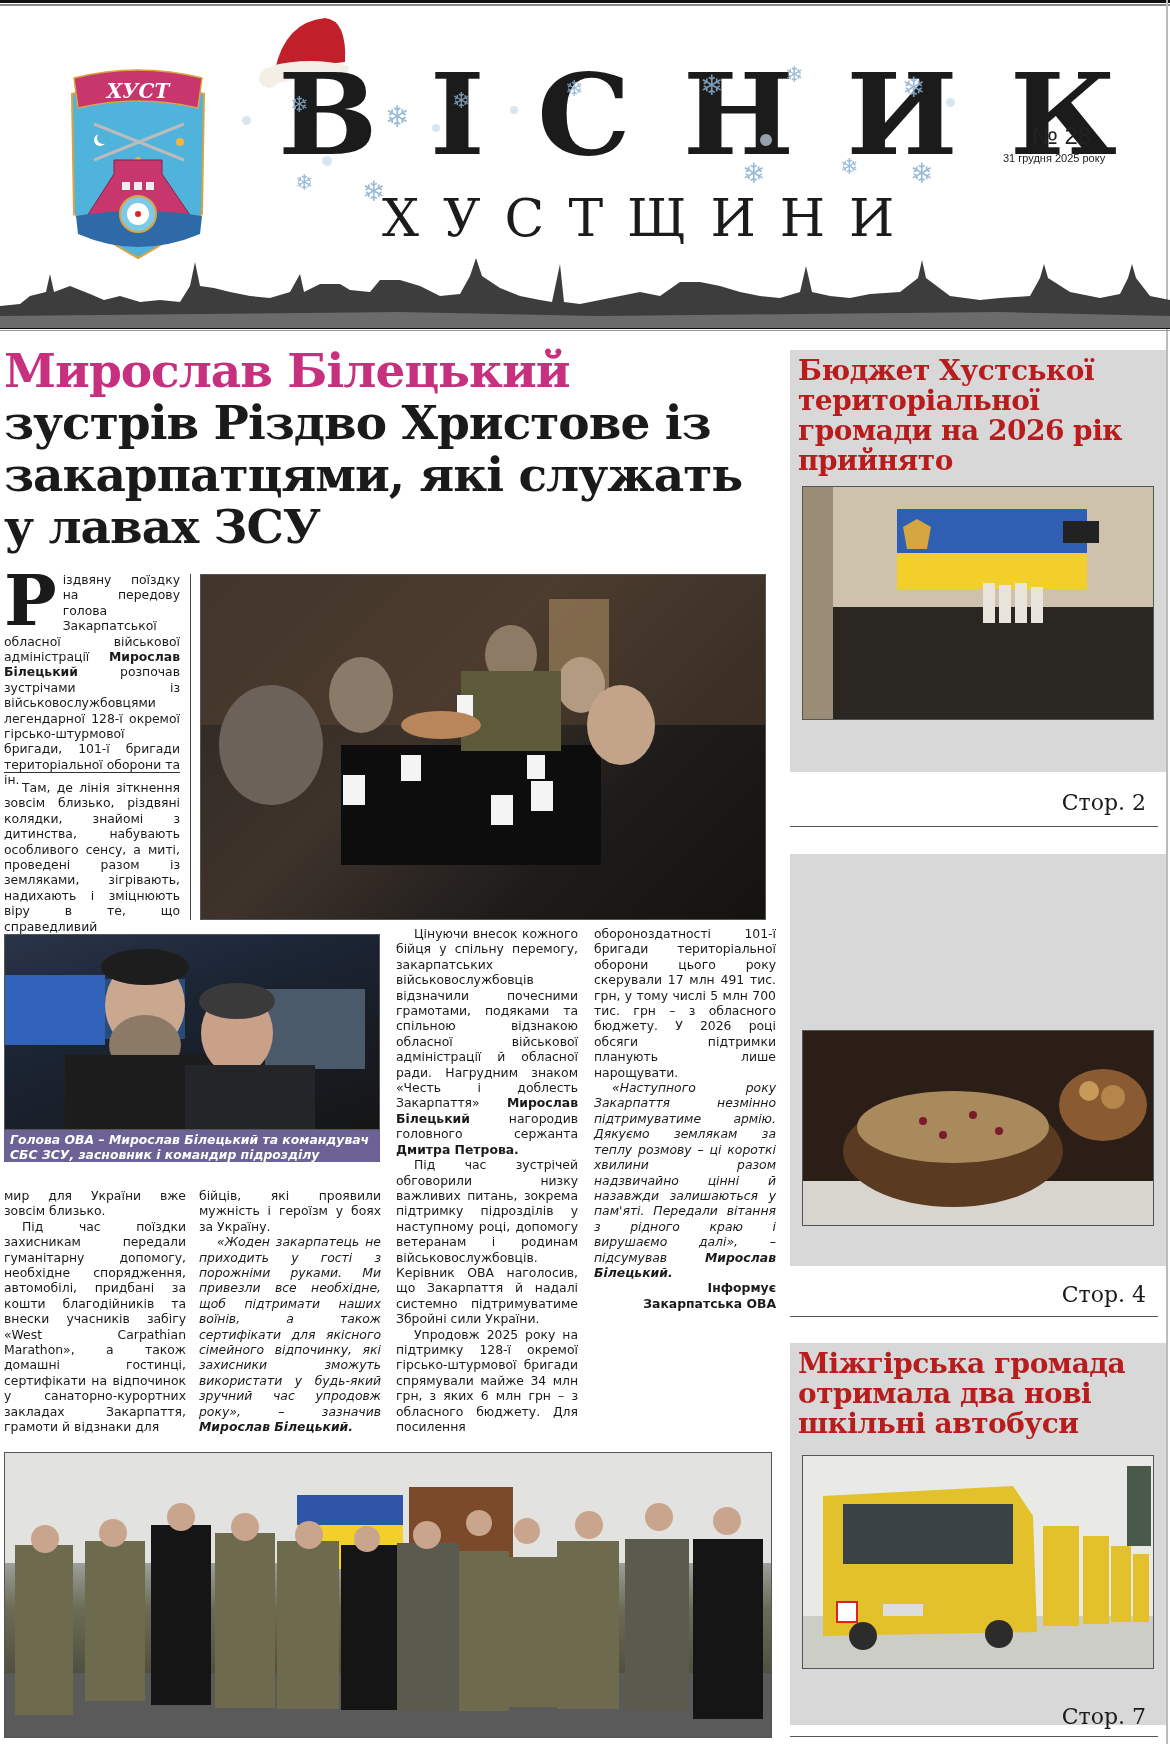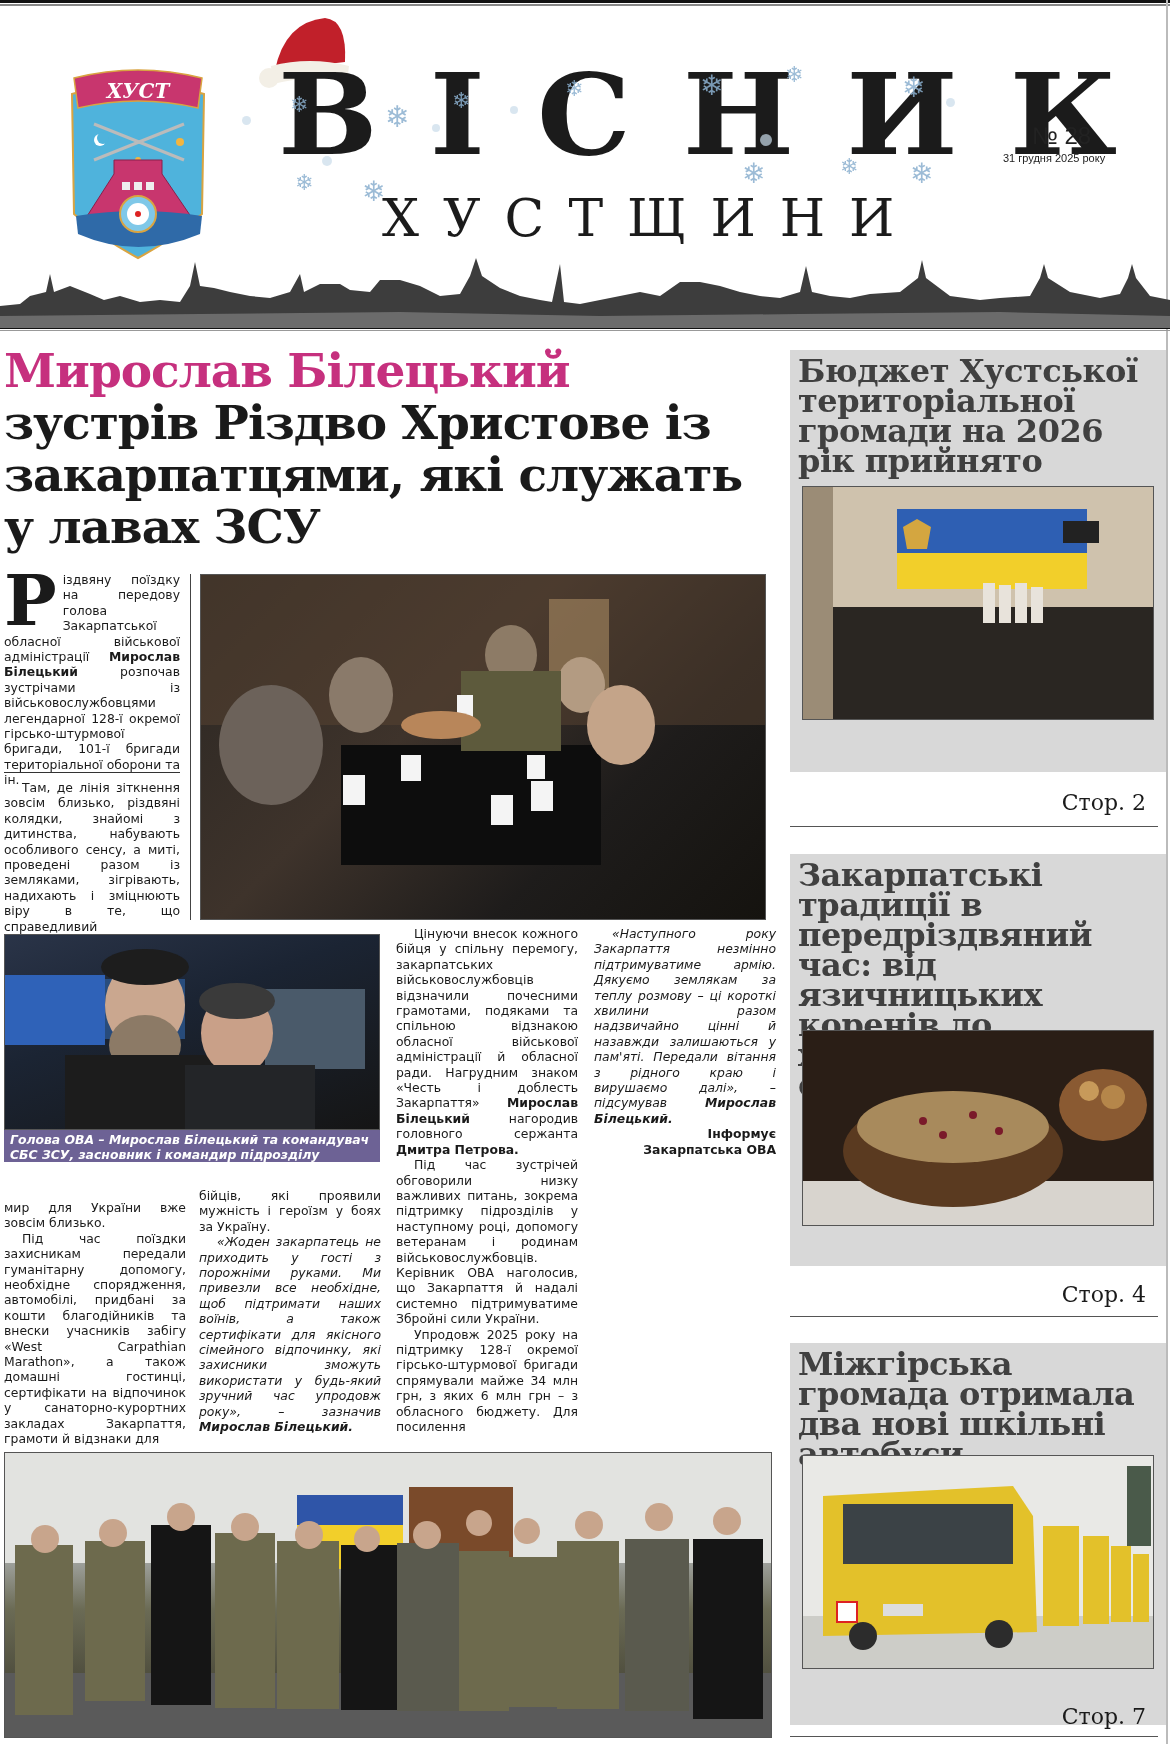--- a/index.html
+++ b/index.html
@@ -37,31 +37,31 @@
   .dropcap { float: left; font-family: "DejaVu Serif", serif; font-weight: bold; font-size: 70px; line-height: 58px; margin: 0 6px 0 0; color: #1a1a1a; }
   .lead-sep { position: absolute; left: 4px; top: 772px; width: 176px; height: 1px; background: #333; }
   .para2 { position: absolute; left: 4px; top: 780px; width: 176px; }
   .vsep { position: absolute; left: 190px; top: 574px; width: 1px; height: 346px; background: #444; }
 
   .photo { position: absolute; overflow: hidden; border: 1px solid #555; }
   .photo-dinner { left: 200px; top: 574px; width: 566px; height: 346px; background: linear-gradient(135deg,#2a2622 0%, #3e332b 40%, #1e1c1b 70%, #15130f 100%); }
   .photo-selfie { left: 4px; top: 934px; width: 376px; height: 196px; background: linear-gradient(160deg,#2a3448 0%, #1b2433 40%, #151515 100%); }
   .caption { position: absolute; left: 4px; top: 1130px; width: 376px; height: 32px; background: #6d6295; color: #fff; font-family: "DejaVu Sans", sans-serif; font-weight: bold; font-style: italic; font-size: 12.4px; line-height: 15px; padding: 2px 6px; }
 
-  .col1b { position: absolute; left: 4px; top: 1188px; width: 182px; margin-top: 12px; }
+  .col1b { position: absolute; left: 4px; top: 1188px; width: 182px; }
   .col2b { position: absolute; left: 199px; top: 1188px; width: 182px; }
   .col3 { position: absolute; left: 396px; top: 926px; width: 182px; }
   .col4 { position: absolute; left: 594px; top: 926px; width: 182px; }
   .byline { text-align: right; font-weight: bold; text-indent: 0 !important; }
 
   .photo-group { left: 4px; top: 1452px; width: 768px; height: 286px; background: linear-gradient(180deg,#cfd3d6 0%, #b8bcc0 30%, #6b6b55 55%, #4e4d3d 80%, #7b7b7b 100%); }
 
   
   .side-box { position: absolute; left: 790px; width: 376px; background: #d8d8d8; }
-  .side-title { font-family: "DejaVu Serif", serif; color: #404040; font-size: 32px; line-height: 30px; padding: 6px 8px 0 8px; letter-spacing: -0.5px; }
+  .side-title { font-family: "DejaVu Serif", serif; color: #b91c1c; font-size: 28px; line-height: 30px; padding: 6px 8px 0 8px; letter-spacing: -0.5px; }
   .side-photo { position: absolute; left: 12px; border: 1px solid #555; overflow: hidden; }
   .page-ref { position: absolute; right: 24px; font-family: "DejaVu Serif", serif; font-size: 22px; color: #1a1a1a; }
   .page-line { position: absolute; left: 790px; width: 368px; height: 1px; background: #555; }
 
   .box1 { top: 350px; height: 422px; }
   .box1 .side-photo { top: 136px; width: 352px; height 234px; height: 234px; background: linear-gradient(180deg,#9a8c7a 0%, #b8a98f 20%, #5d5446 60%, #3a342b 100%); }
   .box2 { top: 854px; height: 412px; }
   .box2 .side-photo { top: 176px; width: 352px; height: 196px; background: radial-gradient(ellipse at 45% 55%, #8a6a3a 0%, #6a4a28 30%, #3b2a1c 60%, #ece8e2 100%); }
   .box3 { top: 1343px; height: 382px; }
   .box3 .side-photo { top: 112px; width: 352px; height: 214px; background: linear-gradient(180deg,#e6e6e4 0%, #d9d9d6 40%, #e3c42f 41%, #d9b820 70%, #3b3b35 71%, #cfcfca 100%); }
@@ -195,20 +195,21 @@
   <p><i>«Жоден закарпатець не приходить у гості з порожніми руками. Ми привезли все необхідне, щоб підтримати наших воїнів, а також сертифікати для якісного сімейного відпочинку, які захисники зможуть використати у будь-який зручний час упродовж року», – зазначив </i><b><i>Мирослав Білецький.</i></b></p>
 </div>
 
 <div class="col3 body-text">
   <p><span>Цінуючи внесок кожного бійця у спільну перемогу, закарпатських військовослужбовців відзначили почесними грамотами, подяками та спільною відзнакою обласної військової адміністрації й обласної ради. Нагрудним знаком «Честь і доблесть Закарпаття» </span><b>Мирослав Білецький</b><span> нагородив головного сержанта </span><b>Дмитра Петрова.</b></p>
   <p>Під час зустрічей обговорили низку важливих питань, зокрема підтримку підрозділів у наступному році, допомогу ветеранам і родинам військовослужбовців. Керівник ОВА наголосив, що Закарпаття й надалі системно підтримуватиме Збройні сили України.</p>
   <p>Упродовж 2025 року на підтримку 128-ї окремої гірсько-штурмової бригади спрямували майже 34 млн грн, з яких 6 млн грн – з обласного бюджету. Для посилення</p>
 </div>
 
 <div class="col4 body-text">
+  <p class="noindent">обороноздатності 101-ї бригади територіальної оборони цього року скерували 17 млн 491 тис. грн, у тому числі 5 млн 700 тис. грн – з обласного бюджету. У 2026 році обсяги підтримки планують лише нарощувати.</p>
   <p><i>«Наступного року Закарпаття незмінно підтримуватиме армію. Дякуємо землякам за теплу розмову – ці короткі хвилини разом надзвичайно цінні й назавжди залишаються у пам'яті. Передали вітання з рідного краю і вирушаємо далі», – підсумував </i><b><i>Мирослав Білецький.</i></b></p>
   <p class="byline">Інформує</p>
   <p class="byline">Закарпатська ОВА</p>
 </div>
 
 <div class="photo photo-group">
   <svg width="768" height="286" viewBox="0 0 768 286">
     <rect x="0" y="0" width="768" height="110" fill="#e2e3e0"></rect>
     <rect x="292" y="42" width="106" height="60" fill="#2f55a8"></rect>
     <rect x="292" y="72" width="106" height="44" fill="#f2cf2a"></rect>
@@ -266,21 +267,20 @@
           <rect x="228" y="100" width="12" height="36"></rect>
         </g>
       <rect x="0" y="0" width="30" height="234" fill="#9b8c76"></rect>
     </svg>
   </div>
 </section>
 <div class="page-ref" style="top:790px;margin-left:47px;">Стор. 2</div>
 <div class="page-line" style="top:826px;"></div>
 
 <section class="side-box box2">
-  <h2 class="side-title">Закарпатські традиції в передріздвяний час: від язичницьких коренів до християнських обрядів</h2>
   <div class="side-photo">
     <svg width="352" height="196" viewBox="0 0 352 196">
       <rect x="0" y="0" width="352" height="196" fill="#2a1e16"></rect>
       <rect x="0" y="150" width="352" height="46" fill="#d8d4ce"></rect>
       <ellipse cx="150" cy="120" rx="110" ry="56" fill="#5a3a20"></ellipse>
       <ellipse cx="150" cy="96" rx="96" ry="36" fill="#a88a5c"></ellipse>
       <g fill="#7a1a2a">
           <circle cx="120" cy="90" r="4"></circle>
           <circle cx="170" cy="84" r="4"></circle>
           <circle cx="196" cy="100" r="4"></circle>

